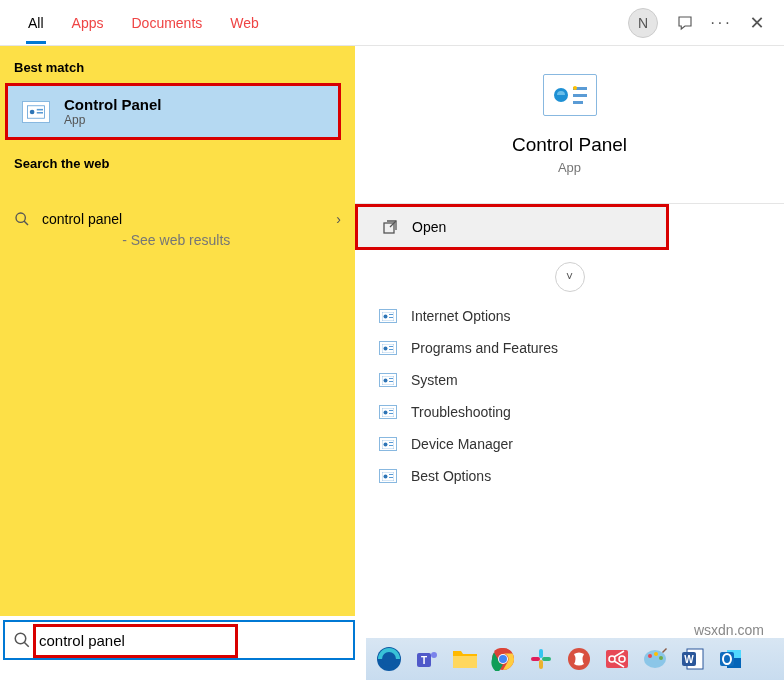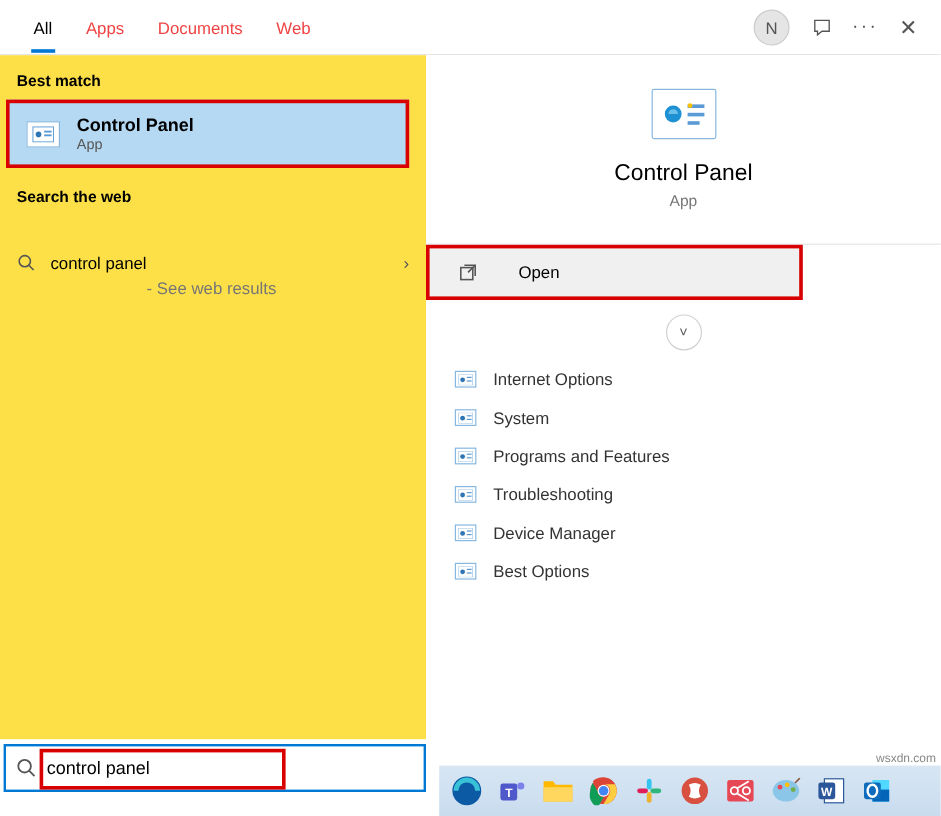--- a/index.html
+++ b/index.html
@@ -35,38 +35,38 @@
     .web-row .txt2 { font-size: 14px; color: #767676; margin-top: 43px; }
     .web-row .chev { margin-left: auto; color: #555; font-size: 14px; }
     
     .hero { text-align: center; padding: 28px 0 18px; }
     .hero-icon { width: 54px; height: 42px; margin: 0 auto 18px; background: #fff; border: 1px solid #88b8e0; border-radius: 2px; padding: 4px; display: flex; align-items: center; justify-content: center; }
     .hero-title { font-size: 19px; font-weight: 400; color: #000; margin-bottom: 4px; }
     .hero-sub { font-size: 13px; color: #767676; }
     
     .divider { height: 1px; background: #e5e5e5; margin: 10px 0 0; }
     
-    .action-row { display: flex; align-items: center; padding: 12px 24px; background: #f0f0f0; cursor: pointer; font-size: 14px; border: 3px solid #d80000; margin: 0 115px 0 0; gap: 20px; }
+    .action-row { display: flex; align-items: center; padding: 12px 24px; background: #f0f0f0; cursor: pointer; font-size: 14px; border: 3px solid #d80000; margin: 0 115px 0 0; }
     .action-row .ico { width: 16px; height: 16px; margin-right: 14px; color: #555; display: flex; }
     
     .expand-chev { width: 30px; height: 30px; border: 1px solid #d0d0d0; border-radius: 50%; margin: 12px auto 8px; display: flex; align-items: center; justify-content: center; color: #555; font-size: 12px; cursor: pointer; }
     
     .recent-label { font-size: 13px; font-weight: 600; padding: 10px 24px 6px; }
     .recent-item { display: flex; align-items: center; padding: 8px 24px; font-size: 14px; color: #333; cursor: pointer; text-align: center; }
     .recent-item .ri-icon { width: 18px; height: 14px; margin-right: 14px; background: #fff; border: 1px solid #88b8e0; display: flex; align-items: center; justify-content: center; }
     .ri-icon svg { width: 12px; height: 9px; }
     
     .searchbar-wrap { position: absolute; bottom: 20px; left: 3px; width: 352px; height: 40px; border: 2px solid #0078d4; background: #fff; display: flex; align-items: center; }
     .searchbar-wrap .srch { width: 18px; height: 18px; margin: 0 8px; }
     .searchbox { border: none; outline: none; font-size: 15px; width: 200px; background: transparent; }
     .red-box-search { position: absolute; left: 28px; top: 2px; width: 205px; height: 34px; border: 3px solid #d80000; pointer-events: none; }
     
     .taskbar { position: absolute; bottom: 0; right: 0; width: 418px; height: 42px; background: linear-gradient(#d8e6f3, #c8dcef); display: flex; align-items: center; padding: 0 6px; gap: 4px; }
     .tb-icon { width: 34px; height: 34px; display: flex; align-items: center; justify-content: center; cursor: pointer; border-radius: 2px; }
-    .watermark { position: absolute; bottom: 42px; right: 4px; font-size: 10px; color: #888; }
+    .watermark { position: absolute; bottom: 42px; right: 20px; font-size: 14px; color: #888; }
     
     svg { display: block; }
   </style>
 </head>
 <body>
 
 <div class="header">
   <div class="tabs">
     <div class="tab active">All</div>
     <div class="tab">Apps</div>
@@ -157,32 +157,32 @@
       </div>
     <div class="recent-item">
         <span class="ri-icon">
           <svg viewBox="0 0 12 9">
             <rect width="12" height="9" fill="#fff" stroke="#5a9bd5" stroke-width="0.5"></rect>
             <circle cx="3.5" cy="4.5" r="2" fill="#2e75b6"></circle>
             <rect x="7" y="2" width="4" height="1" fill="#5a9bd5"></rect>
             <rect x="7" y="5" width="4" height="1" fill="#5a9bd5"></rect>
           </svg>
         </span>
+        <span>Programs and Features</span>
+      </div>
+    <div class="recent-item">
+        <span class="ri-icon">
+          <svg viewBox="0 0 12 9">
+            <rect width="12" height="9" fill="#fff" stroke="#5a9bd5" stroke-width="0.5"></rect>
+            <circle cx="3.5" cy="4.5" r="2" fill="#2e75b6"></circle>
+            <rect x="7" y="2" width="4" height="1" fill="#5a9bd5"></rect>
+            <rect x="7" y="5" width="4" height="1" fill="#5a9bd5"></rect>
+          </svg>
+        </span>
         <span>System</span>
-      </div>
-    <div class="recent-item">
-        <span class="ri-icon">
-          <svg viewBox="0 0 12 9">
-            <rect width="12" height="9" fill="#fff" stroke="#5a9bd5" stroke-width="0.5"></rect>
-            <circle cx="3.5" cy="4.5" r="2" fill="#2e75b6"></circle>
-            <rect x="7" y="2" width="4" height="1" fill="#5a9bd5"></rect>
-            <rect x="7" y="5" width="4" height="1" fill="#5a9bd5"></rect>
-          </svg>
-        </span>
-        <span>Programs and Features</span>
       </div>
     <div class="recent-item">
         <span class="ri-icon">
           <svg viewBox="0 0 12 9">
             <rect width="12" height="9" fill="#fff" stroke="#5a9bd5" stroke-width="0.5"></rect>
             <circle cx="3.5" cy="4.5" r="2" fill="#2e75b6"></circle>
             <rect x="7" y="2" width="4" height="1" fill="#5a9bd5"></rect>
             <rect x="7" y="5" width="4" height="1" fill="#5a9bd5"></rect>
           </svg>
         </span>

